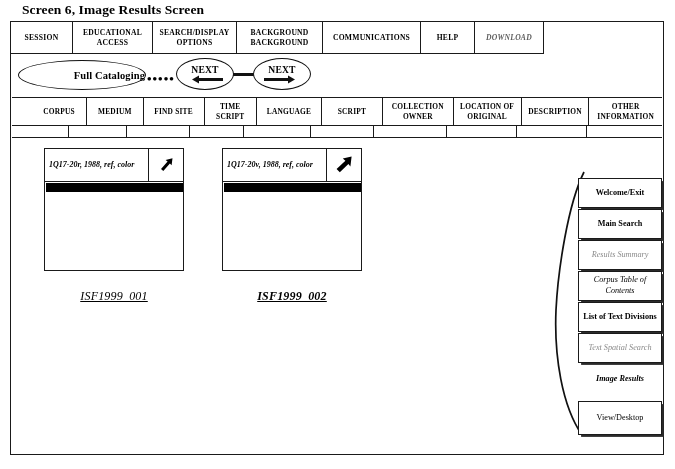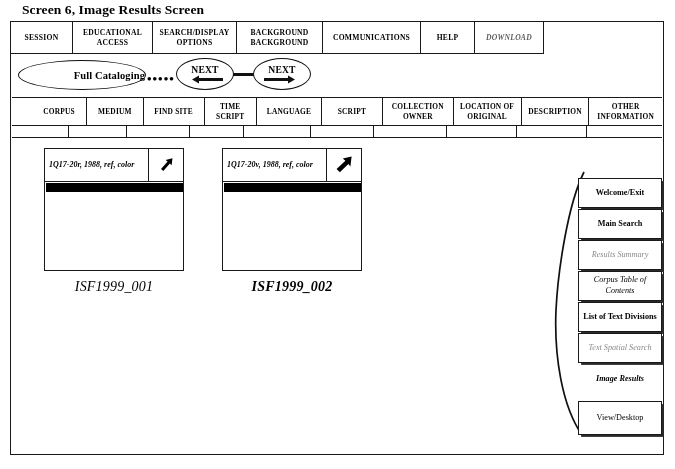--- a/index.html
+++ b/index.html
@@ -211,24 +211,25 @@
     height: 9px;
     background: #000000;
     margin: 1px 0 0 1px;
   }
   .thumb-body {
     height: 78px;
     background: #ffffff;
   }
   .thumb-label {
     text-align: center;
-    margin-top: 8px;
-    font-size: 14px;
+    margin-top: 18px;
+    font-size: 12px;
     font-style: italic;
     letter-spacing: 0.2px;
+    text-decoration: underline;
   }
   .thumb-label.selected { font-weight: bold; }
 
   
   .sidebar {
     position: absolute;
     left: 578px;
     top: 178px;
     width: 76px;
   }

